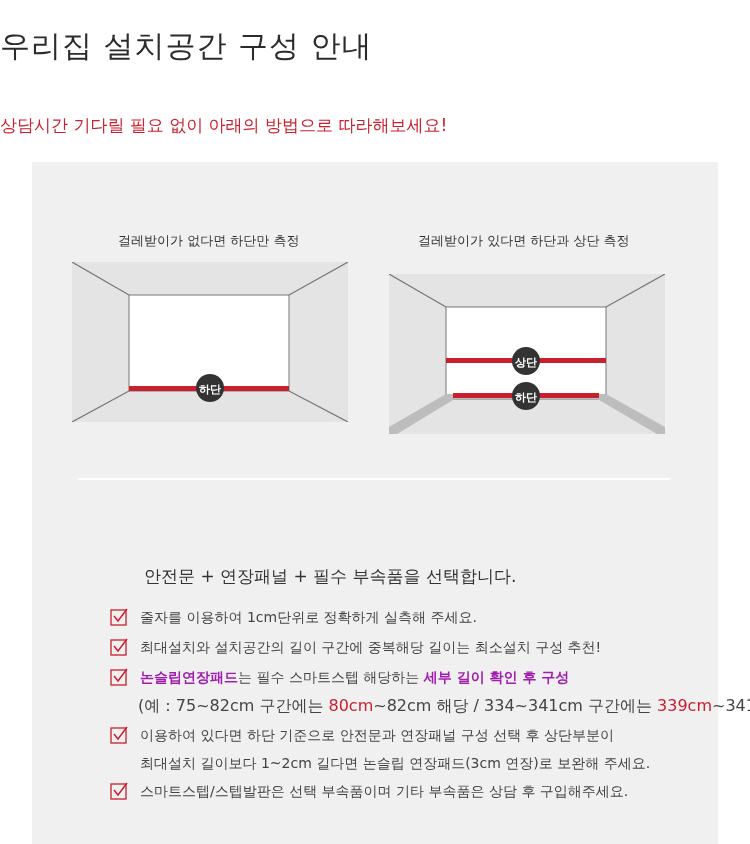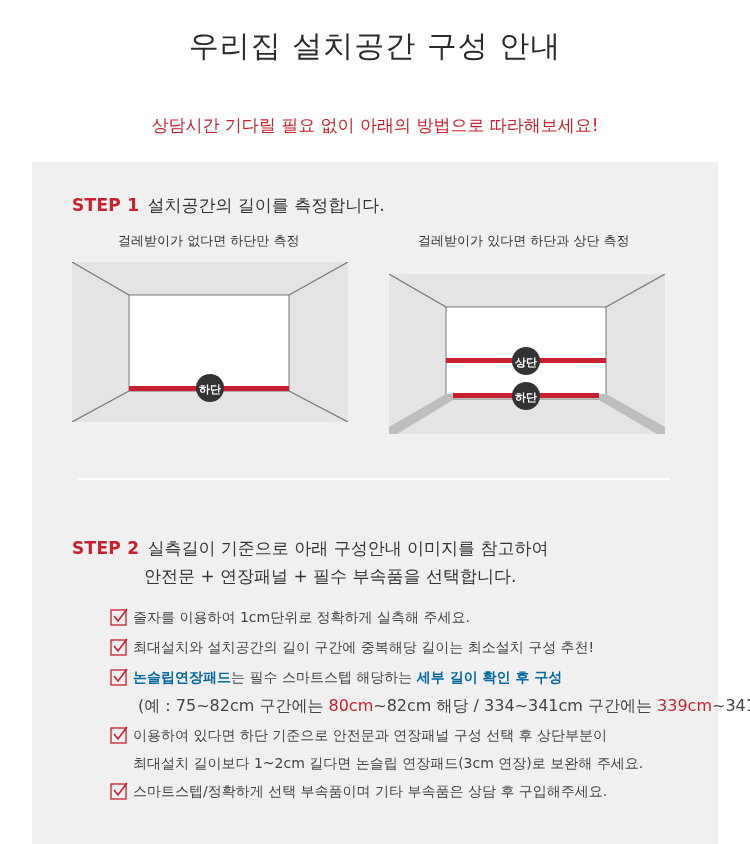--- a/index.html
+++ b/index.html
@@ -1,48 +1,45 @@
 <!DOCTYPE html>
 <html><head>
   <meta charset="utf-8">
   <style>
     html, body { margin: 0; padding: 0; background: #ffffff; }
     body { width: 750px; height: 844px; overflow: hidden; position: relative;
       font-family: "DejaVu Sans", "Liberation Sans", sans-serif; color: #333; }
-    .title { position: absolute; top: 26px; left: 0; width: 750px; text-align: center;
+    .title { position: absolute; top: 26px; left: 0; width: 750px; 
       font-size: 30px; font-weight: 500; color: #2b2b2b; letter-spacing: 1px; }
-    .subtitle { position: absolute; top: 114px; left: 0; width: 750px; text-align: center;
+    .subtitle { position: absolute; top: 114px; left: 0; width: 750px; 
       font-size: 17px; font-weight: 500; color: #c8202e; }
     .panel { position: absolute; left: 32px; top: 162px; width: 686px; height: 700px; background: #f0f0f0; }
     .step-head { position: absolute; font-size: 17px; color: #333; white-space: nowrap; }
     .step-label { color: #c8202e; font-weight: bold; margin-right: 8px; letter-spacing: 0.3px; }
     .caption { position: absolute; font-size: 13px; color: #333; white-space: nowrap; }
     .diagram { position: absolute; width: 276px; height: 160px; }
     .diagram svg { display: block; }
     .divider { position: absolute; left: 46px; top: 316px; width: 592px; height: 2px; background: #ffffff; }
     .step2-line2 { position: absolute; font-size: 17px; color: #333; white-space: nowrap; text-align: right; }
     .checks { position: absolute; left: 78px; top: 442px; width: 600px; }
     .check-row { position: absolute; left: 0; font-size: 14px; color: #444; white-space: nowrap; height: 22px; line-height: 22px; }
-    .check-row .txt { position: absolute; left: 23px; top: 0; }
+    .check-row .txt { position: absolute; left: 30px; top: 0; }
     .check-icon { position: absolute; left: 0; top: 2px; width: 18px; height: 18px; }
     .red { color: #c8202e; }
-    .red-b { color: #0369a1; font-weight: bold; }
+    .red-b { color: #a21caf; font-weight: bold; }
     .note { position: absolute; left: 28px; font-size: 16px; color: #444; white-space: nowrap; }
   </style>
 </head>
 <body>
 
 <div class="title">우리집 설치공간 구성 안내</div>
 <div class="subtitle">상담시간 기다릴 필요 없이 아래의 방법으로 따라해보세요!</div>
 
 <div class="panel">
 
-  <div class="step-head" style="left:40px; top:32px;">
-    <span class="step-label">STEP 1</span><span>설치공간의 길이를 측정합니다.</span>
-  </div>
 
   <div class="caption" style="left:386px; top:70px;">걸레받이가 있다면 하단과 상단 측정</div>
   <div class="caption" style="left:86px; top:70px;">걸레받이가 없다면 하단만 측정</div>
 
   <div class="diagram" style="left:40px; top:100px;">
     <svg width="276" height="160" viewBox="0 0 276 160">
       <rect x="0" y="0" width="276" height="160" fill="#e4e4e4"></rect>
       <rect x="57" y="33" width="160" height="96" fill="#ffffff" stroke="#777" stroke-width="1"></rect>
       <line x1="0" y1="0" x2="57" y2="33" stroke="#777" stroke-width="1.2"></line>
       <line x1="276" y1="0" x2="217" y2="33" stroke="#777" stroke-width="1.2"></line>
@@ -66,23 +63,20 @@
       <rect x="64" y="119" width="146" height="5" fill="#c8202e"></rect>
       <circle cx="137" cy="87" r="14" fill="#333"></circle>
       <text x="137" y="91.5" text-anchor="middle" font-size="11" font-weight="bold" fill="#fff" font-family="DejaVu Sans, sans-serif">상단</text>
       <circle cx="137" cy="122" r="14" fill="#333"></circle>
       <text x="137" y="126.5" text-anchor="middle" font-size="11" font-weight="bold" fill="#fff" font-family="DejaVu Sans, sans-serif">하단</text>
     </svg>
   </div>
 
   <div class="divider"></div>
 
-  <div class="step-head" style="left:40px; top:375px;">
-    <span class="step-label">STEP 2</span><span>실측길이 기준으로 아래 구성안내 이미지를 참고하여</span>
-  </div>
   <div class="step2-line2" style="left:112px; top:403px;">안전문 + 연장패널 + 필수 부속품을 선택합니다.</div>
 
   <div class="checks">
     <div class="check-row" style="top:2px;">
       <svg class="check-icon" viewBox="0 0 18 18">
         <rect x="1" y="2" width="15" height="15" fill="none" stroke="#c8202e" stroke-width="1.3"></rect>
         <polyline points="4,8 8,13 17,1" fill="none" stroke="#c8202e" stroke-width="1.5"></polyline>
       </svg>
       <span class="txt">줄자를 이용하여 1cm단위로 정확하게 실측해 주세요.</span>
     </div>
@@ -116,16 +110,16 @@
     </div>
     <div class="check-row" style="top:148px;">
       <span class="txt">최대설치 길이보다 1~2cm 길다면 논슬립 연장패드(3cm 연장)로 보완해 주세요.</span>
     </div>
 
     <div class="check-row" style="top:176px;">
       <svg class="check-icon" viewBox="0 0 18 18">
         <rect x="1" y="2" width="15" height="15" fill="none" stroke="#c8202e" stroke-width="1.3"></rect>
         <polyline points="4,8 8,13 17,1" fill="none" stroke="#c8202e" stroke-width="1.5"></polyline>
       </svg>
-      <span class="txt">스마트스텝/정확하게 선택 부속품이며 기타 부속품은 상담 후 구입해주세요.</span>
+      <span class="txt">스마트스텝/스텝발판은 선택 부속품이며 기타 부속품은 상담 후 구입해주세요.</span>
     </div>
   </div>
 </div>
 
 </body></html>

